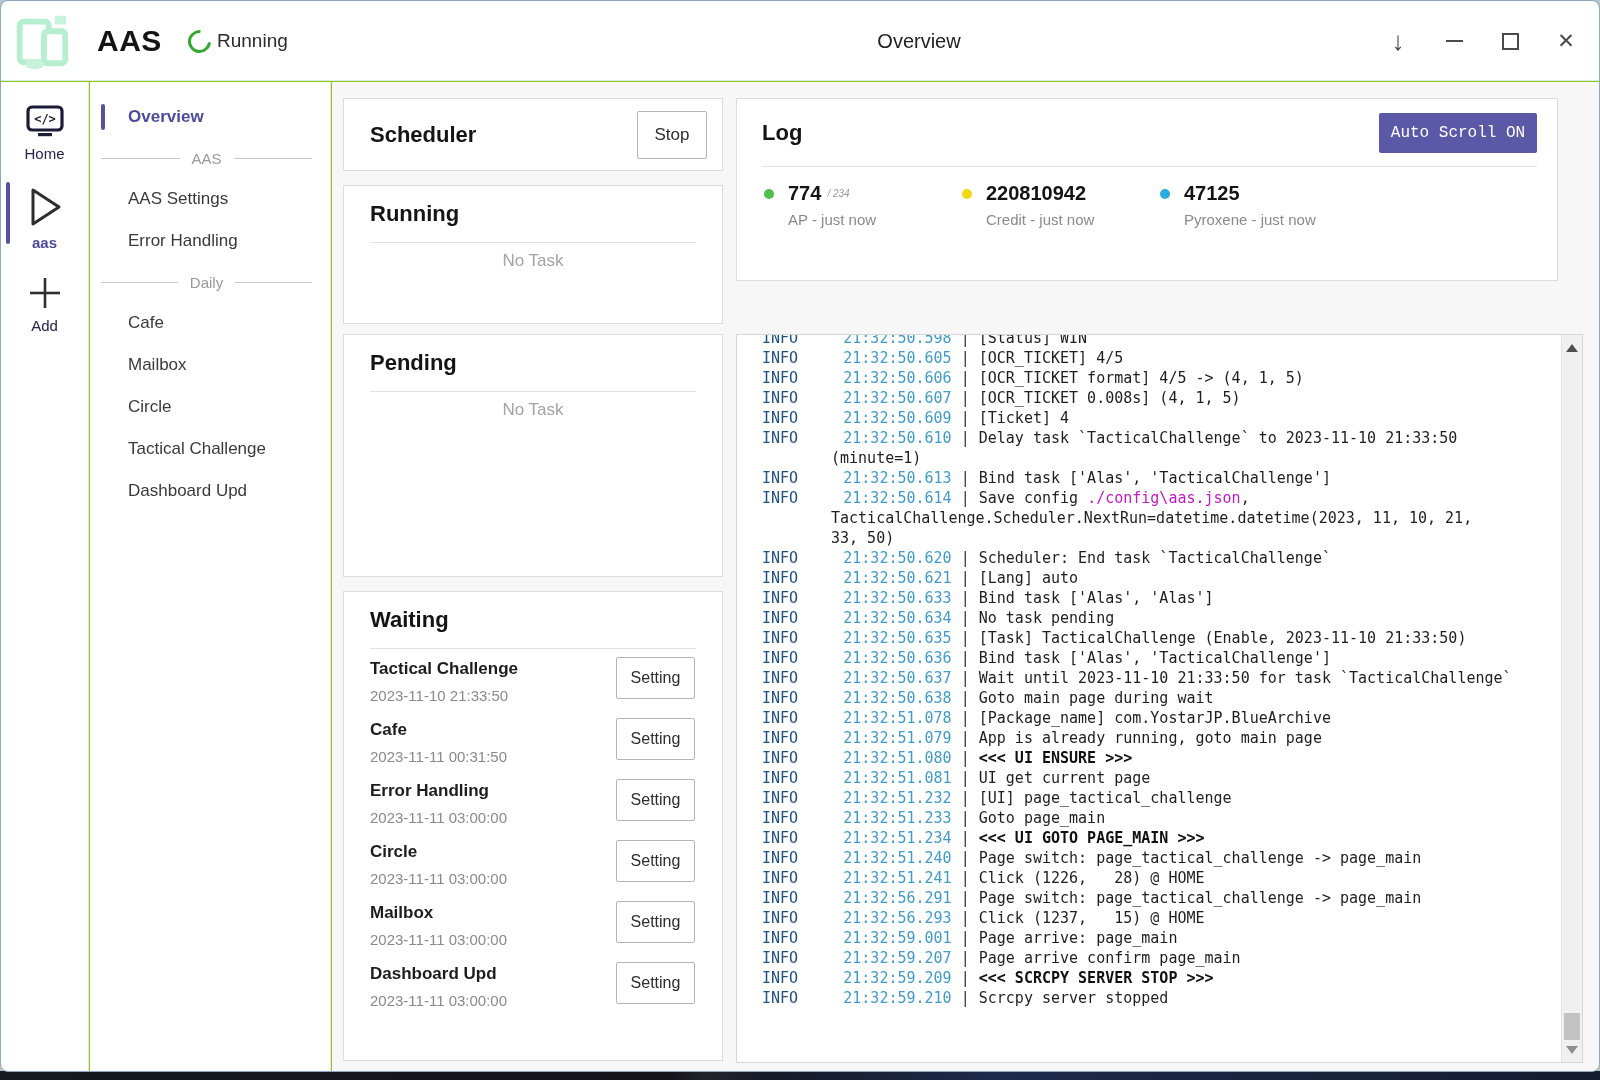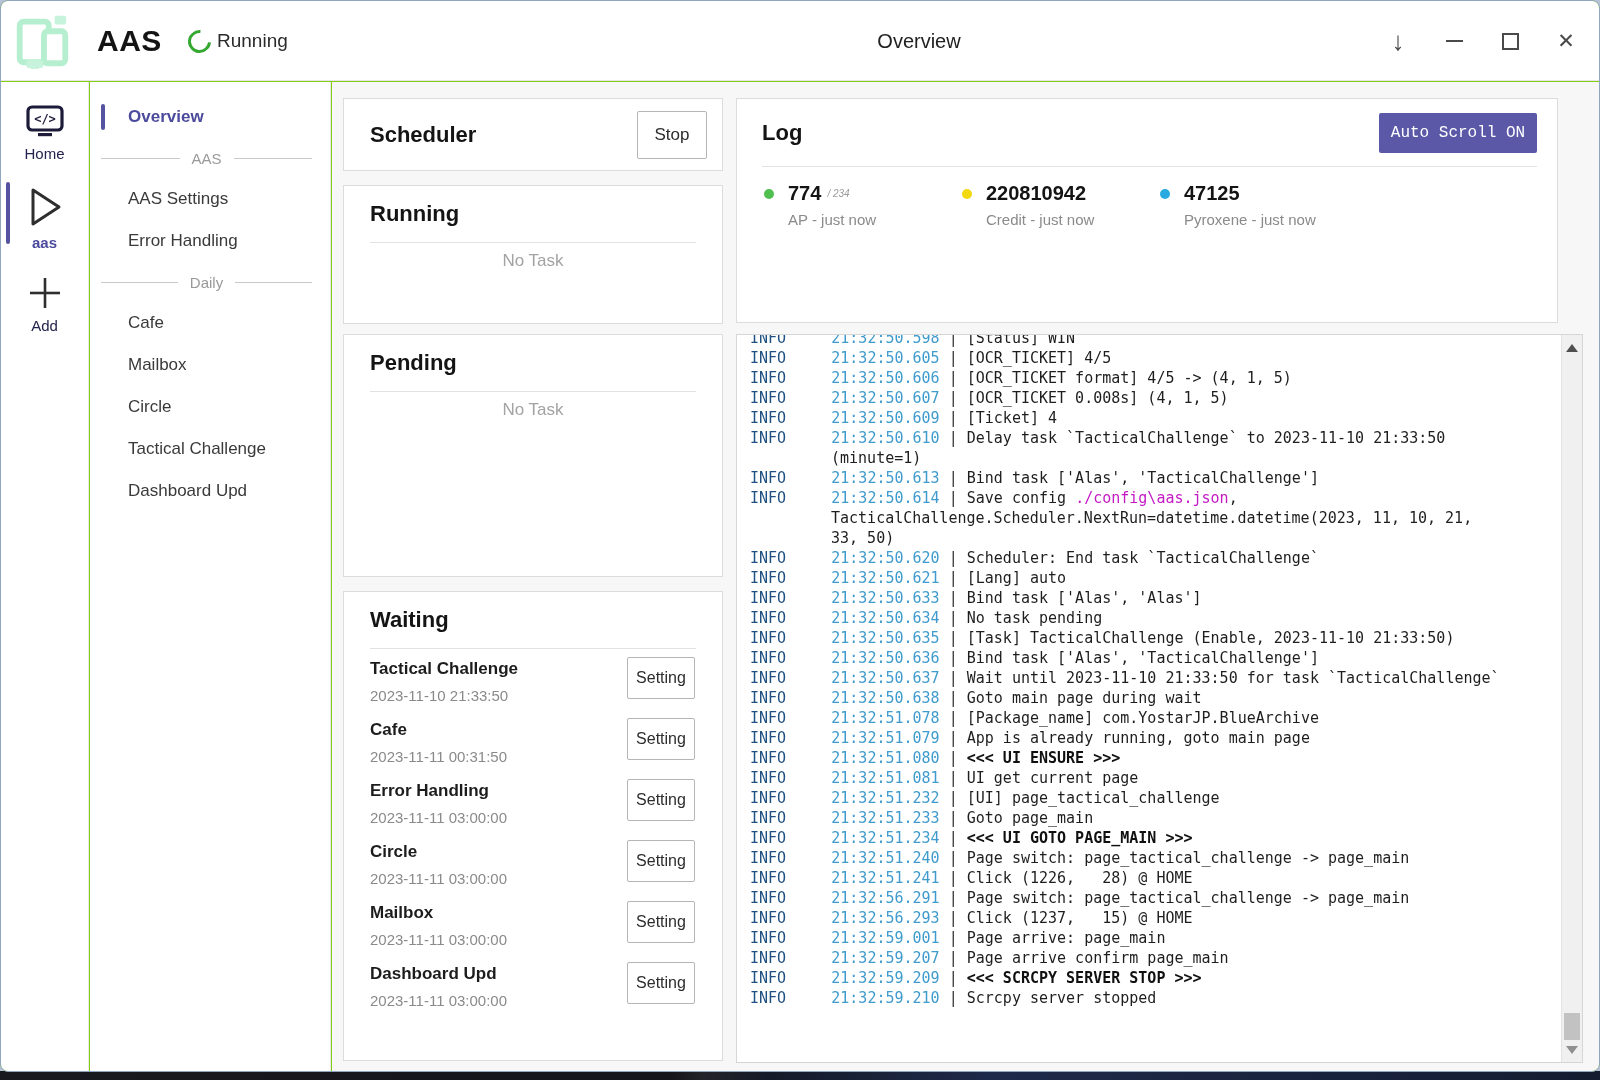--- a/index.html
+++ b/index.html
@@ -65,43 +65,43 @@
   .stop-btn { width:70px; height:48px; background:#fff; border:1px solid #b5b5b5; border-radius:2px;
     font-size:17px; color:#2d2d2d; font-family:inherit; }
 
   #running  { left:11px; top:103px; width:380px; height:139px; padding:0 26px; }
   #pending  { left:11px; top:252px; width:380px; height:243px; padding:0 26px; }
   #waiting  { left:11px; top:509px; width:380px; height:470px; padding:0 26px; }
 
   .wait-row { position:relative; height:61px; padding-top:9px; }
   .wait-name { font-size:17px; font-weight:700; color:#1c1c1c; line-height:22px; }
   .wait-time { font-size:15px; color:#8a8a8a; line-height:18px; margin-top:7px; }
-  .setting-btn { position:absolute; right:1px; top:8px; width:68px; height:42px; background:#fff;
+  .setting-btn { position:absolute; right:1px; top:8px; width:79px; height:42px; background:#fff;
     border:1px solid #b5b5b5; border-radius:2px; font-size:16px; color:#2d2d2d; font-family:inherit; }
 
   
-  #log-card { left:404px; top:16px; width:822px; height:225px; padding:0 20px 0 25px; }
+  #log-card { left:404px; top:16px; width:822px; height:183px; padding:0 20px 0 25px; }
   .log-head { display:flex; align-items:center; height:68px; border-bottom:1px solid #e2e2e2; }
   .autoscroll-btn { margin-left:auto; width:158px; height:40px; background:#5b58a8; color:#fff;
     border:none; border-radius:2px; font-size:16px; font-family:Liberation Mono, monospace; }
   .stats { display:flex; margin-top:15px; margin-left:2px; }
   .stat { width:198px; }
   .stat-top { display:flex; align-items:center; }
   .stat-dot { width:10px; height:10px; border-radius:50%; margin-right:14px; }
   .stat-value { font-size:20px; font-weight:700; color:#141414; }
   .stat-suffix { font-size:10px; color:#9a9a9a; margin-left:6px;font-style:italic; }
   .stat-label { font-size:15px; color:#8a8a8a; margin-left:24px; margin-top:6px; }
 
   
   #log-area { left:404px; top:252px; width:847px; height:729px; border:1px solid #d6d6d6; overflow:hidden; }
   .log-content { padding:0 8px 0 13px; margin-top:-7px;
     font-family:"DejaVu Sans Mono", monospace; font-size:15px; line-height:20px; }
   .log-line { white-space:pre-wrap; padding-left:81px; text-indent:-81px; color:#1e1e1e;
     word-break:break-word; }
-  .log-line .lv  { color:#1f5081; }
+  .log-line .lv  { color:#1f5081;margin-left:12px; }
   .log-line .tm  { color:#3f9bcd; }
   .log-line .sep { color:#333; }
   .log-line .msg { color:#1e1e1e; }
   .log-line .msg.bold { font-weight:700; color:#101010; }
   .log-line .msg.path { color:#c41ac4; }
 
   .scrollbar { position:absolute; right:0; top:0; width:21px; height:727px; background:#f0f0f0;
     border-left:1px solid #e3e3e3; }
   .scroll-up { position:absolute; left:4px; top:9px; width:0; height:0;
     border-left:6px solid transparent; border-right:6px solid transparent; border-bottom:8px solid #4f4f4f; }

